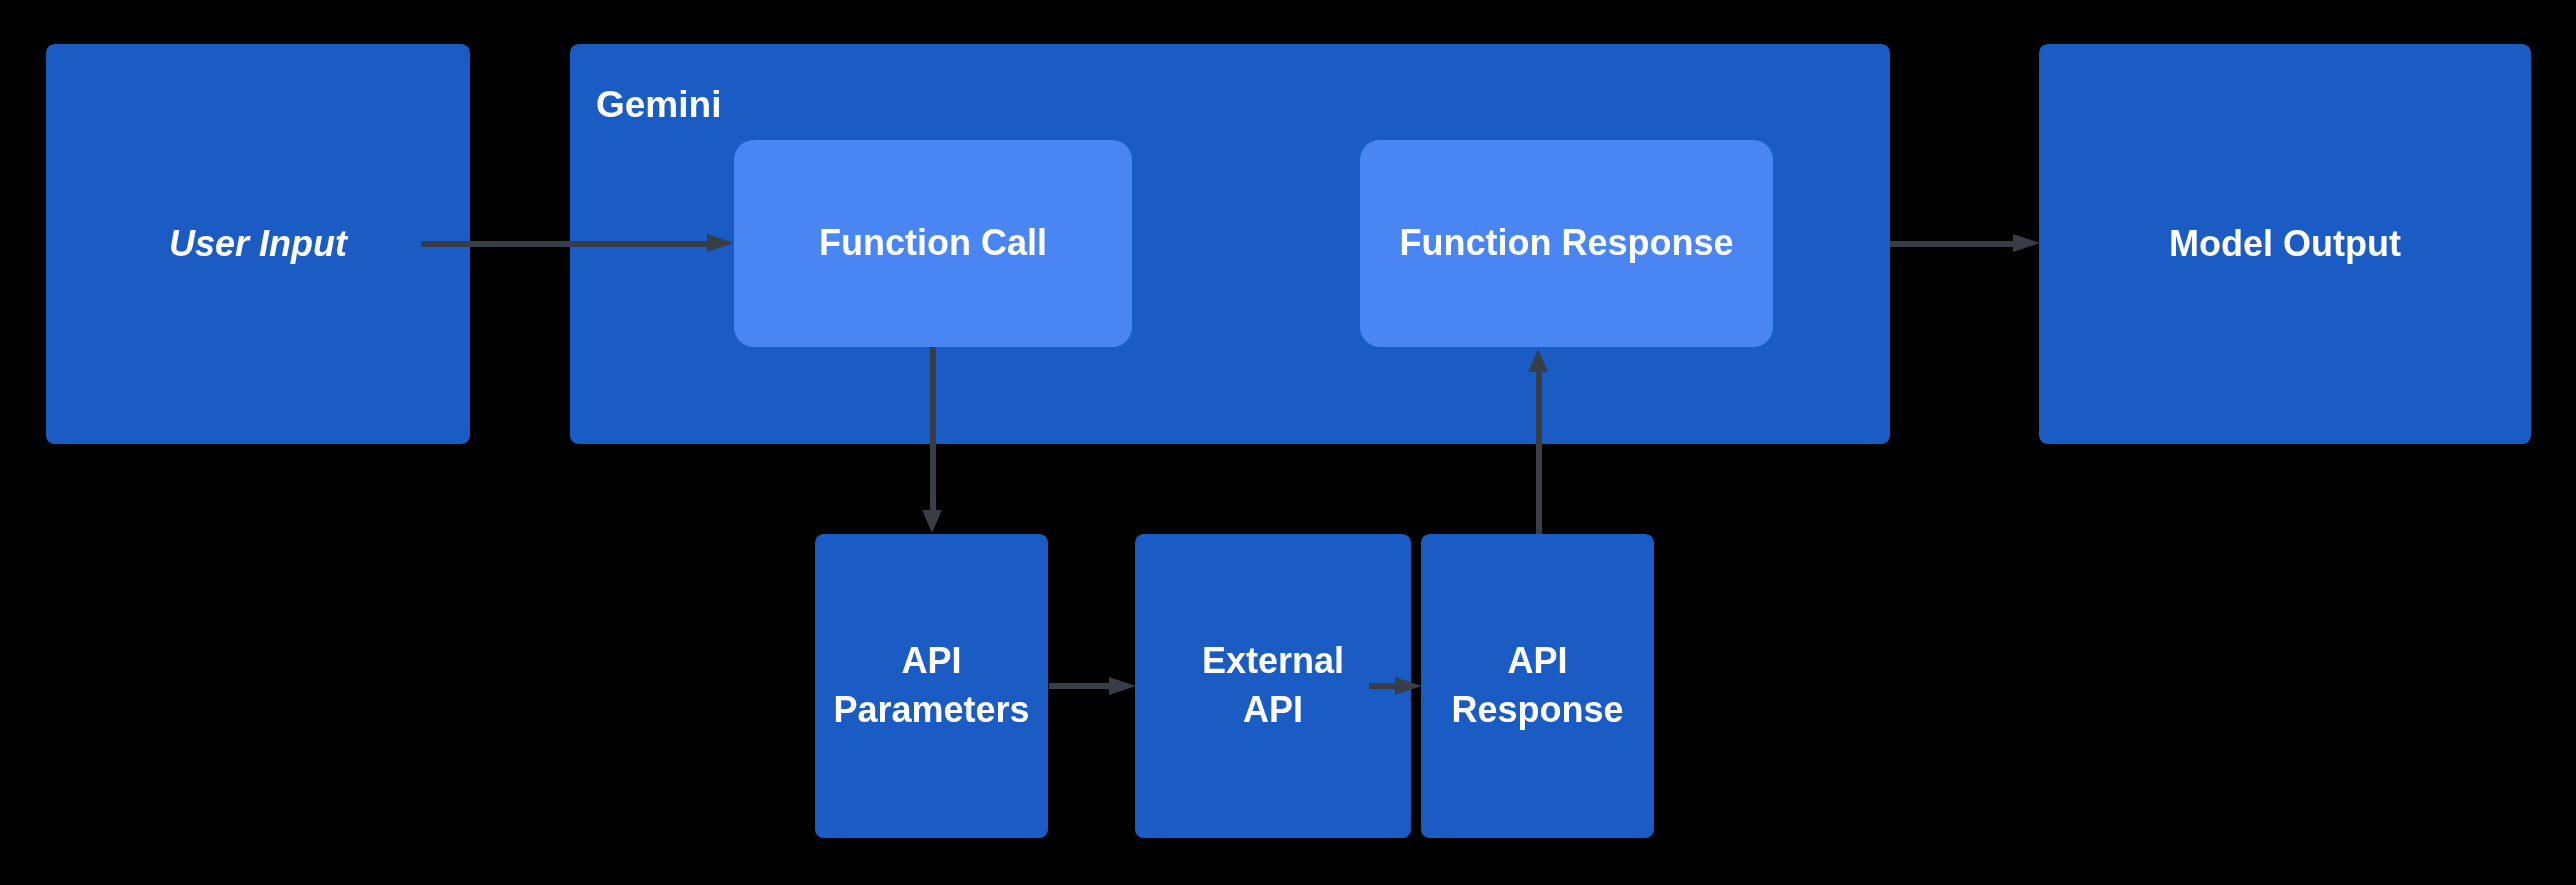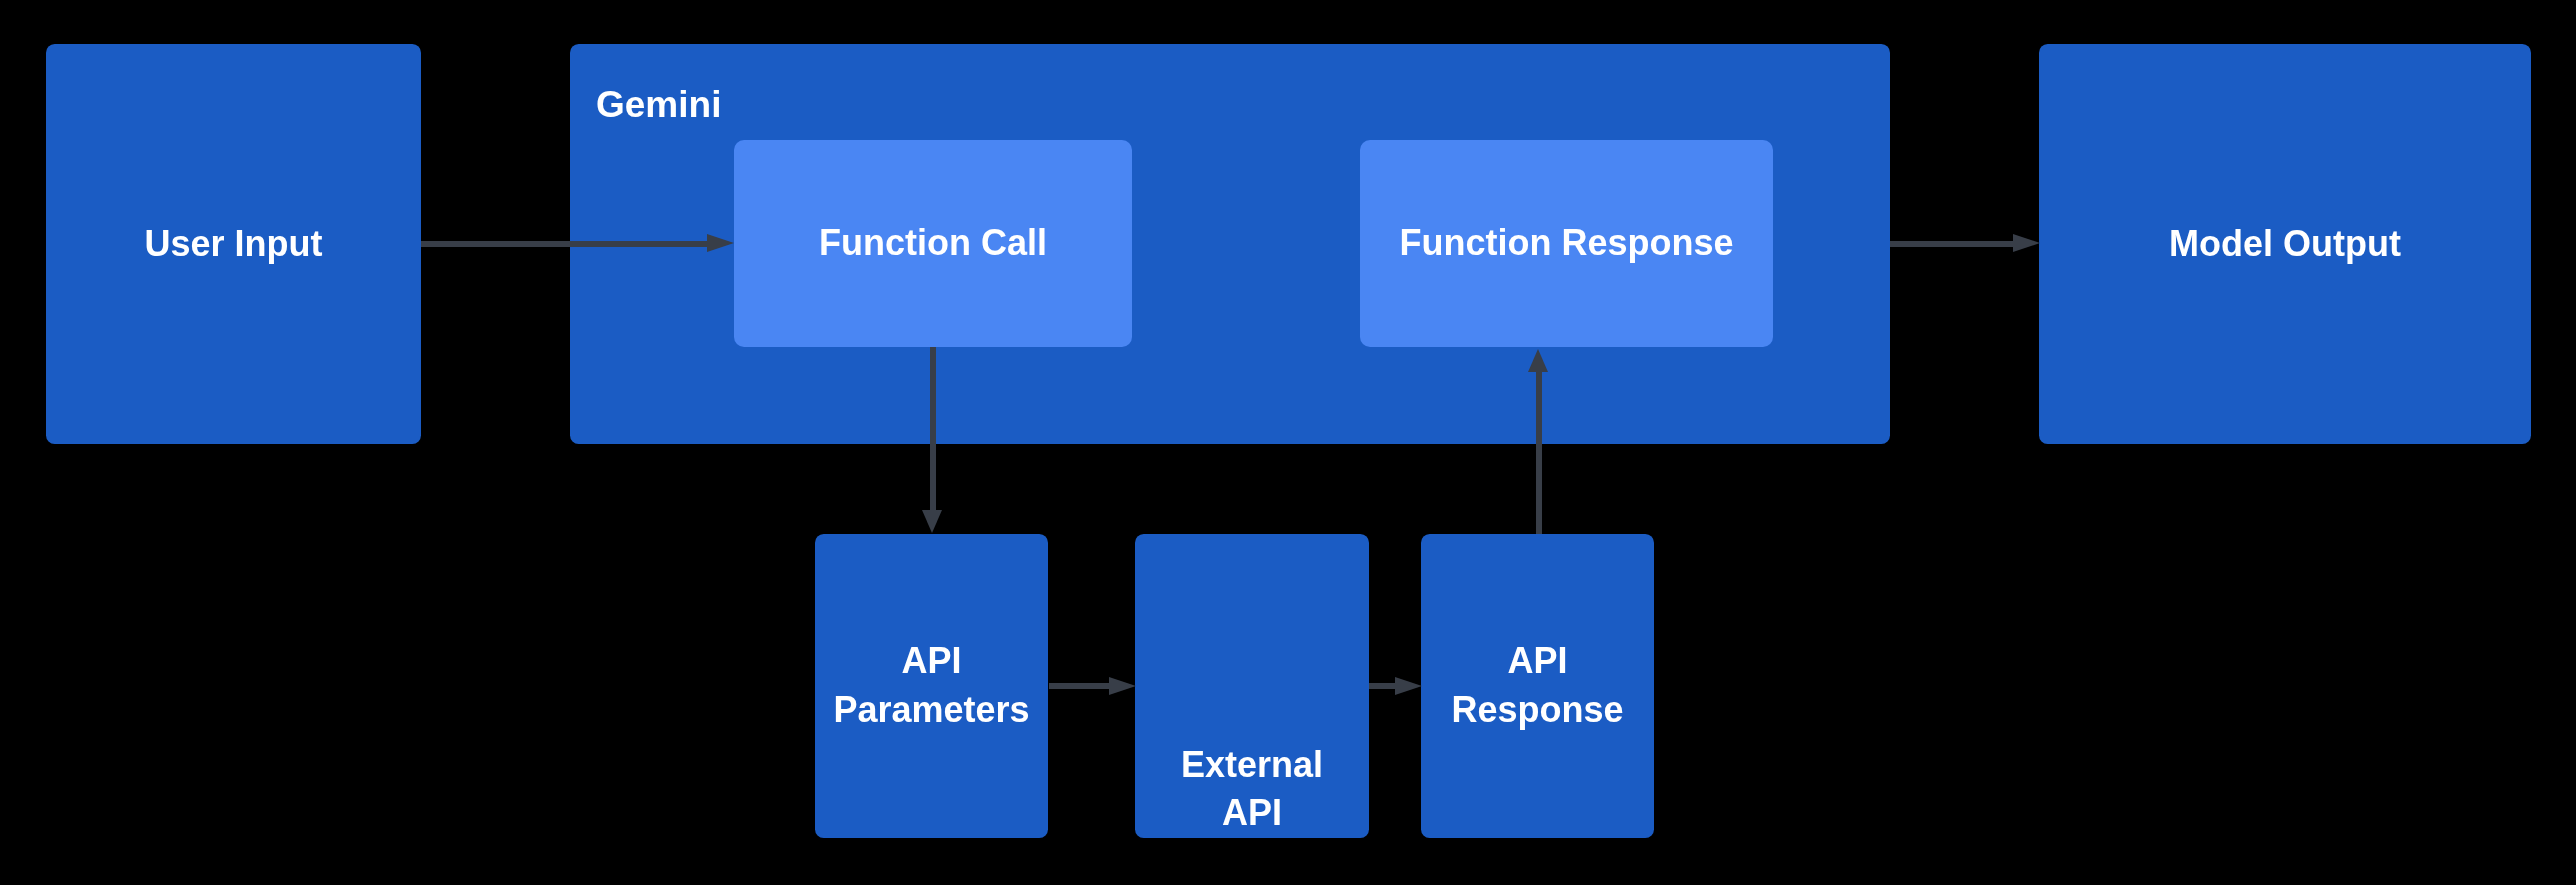--- a/index.html
+++ b/index.html
@@ -22,21 +22,21 @@
     justify-content: center;
     text-align: center;
     color: var(--text, #fff);
     font-weight: 700;
     font-size: 36px;
     line-height: 1.35;
     white-space: pre-line;
     box-sizing: border-box;
   }
   .dark  { background: var(--box-dark, #1b5cc4);  border-radius: 8.7px; }
-  .light { background: var(--box-light, #4a86f3); border-radius: 10px; }
+  .light { background: var(--box-light, #4a86f3); border-radius: 20px; }
   .container-label {
     position: absolute;
     left: 26px;
     top: 22.4px;
     color: var(--text, #fff);
     font-weight: 700;
     font-size: 37px;
     line-height: 1;
     margin-top: 20px;
   }
@@ -66,27 +66,27 @@
   }
   .head-up {
     position: absolute;
     width: 0; height: 0;
     border-left: 10.6px solid transparent;
     border-right: 10.6px solid transparent;
     border-bottom: 23.6px solid var(--arrow, #383e48);
   }
 
   
-  #user-input        { left: 46px;   top: 44px;  width: 375px;  height: 400px; }
+  #user-input        { left: 46px;   top: 44px;  width: 424px;  height: 400px; font-style: italic; }
   #gemini-container  { left: 570px;  top: 44px;  width: 1320px; height: 400px; position: absolute; }
   #function-call     { left: 734px; top: 140px; width: 398px;  height: 207px; }
   #function-response { left: 1360px; top: 140px; width: 413px;  height: 207px; }
   #model-output      { left: 2039px; top: 44px;  width: 492px;  height: 400px; text-align: center; }
   #api-parameters    { left: 815px; top: 534px; width: 233px;  height: 304px; }
-  #external-api      { left: 1135px; top: 534px; width: 234px;  height: 304px; align-items: flex-end; }
+  #external-api      { left: 1135px; top: 534px; width: 276px;  height: 304px; }
   #api-response      { left: 1421px; top: 534px; width: 233px;  height: 304px; }
 
   
   #arr-user-to-fc-line    { left: 421px;  top: 241px;  width: 288px; }
   #arr-user-to-fc-head    { left: 707px; top: 234px; }
   #arr-gem-to-out-line    { left: 1890px; top: 241px;  width: 124px; }
   #arr-gem-to-out-head    { left: 2013px; top: 234px; }
   #arr-fc-to-params-line  { left: 930px; top: 347px;  height: 164px; }
   #arr-fc-to-params-head  { left: 922px; top: 510px; }
   #arr-params-to-ext-line { left: 1049px; top: 683px; width: 61px; }

